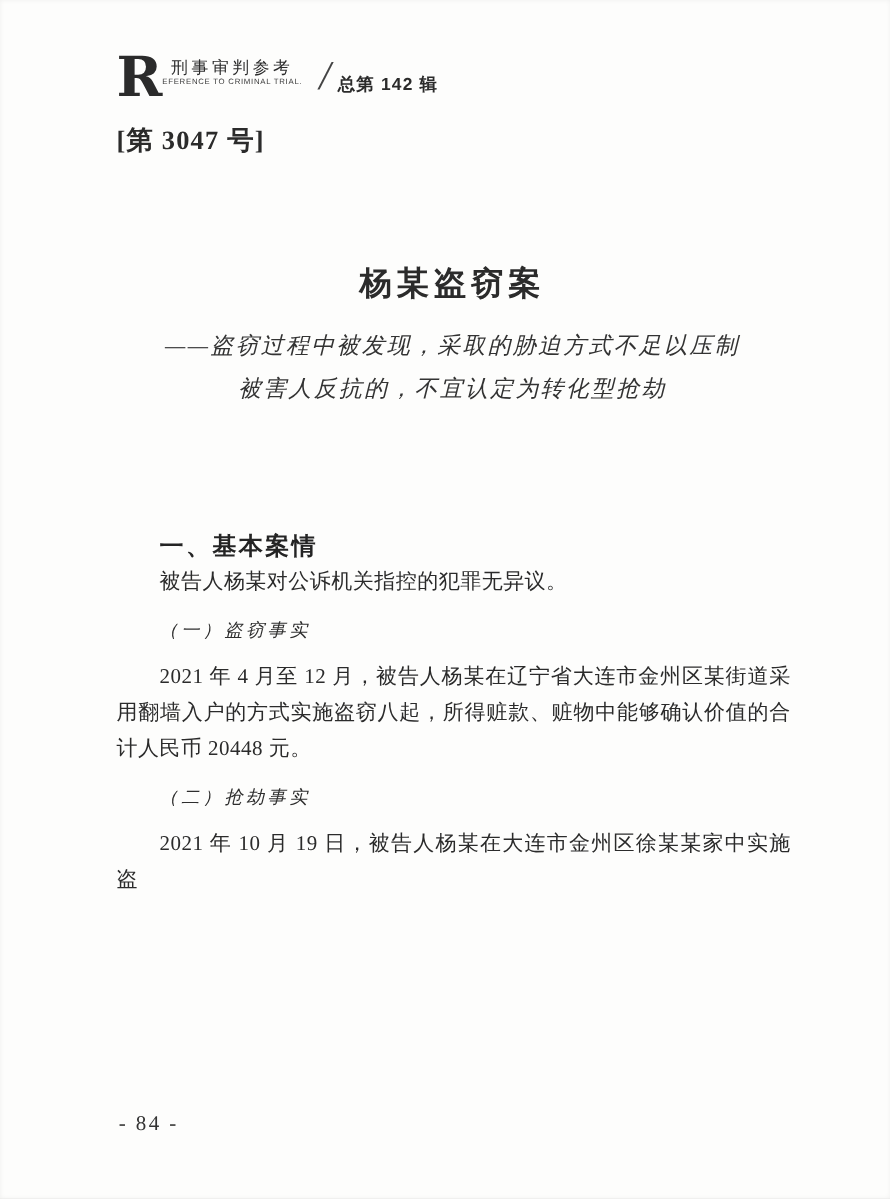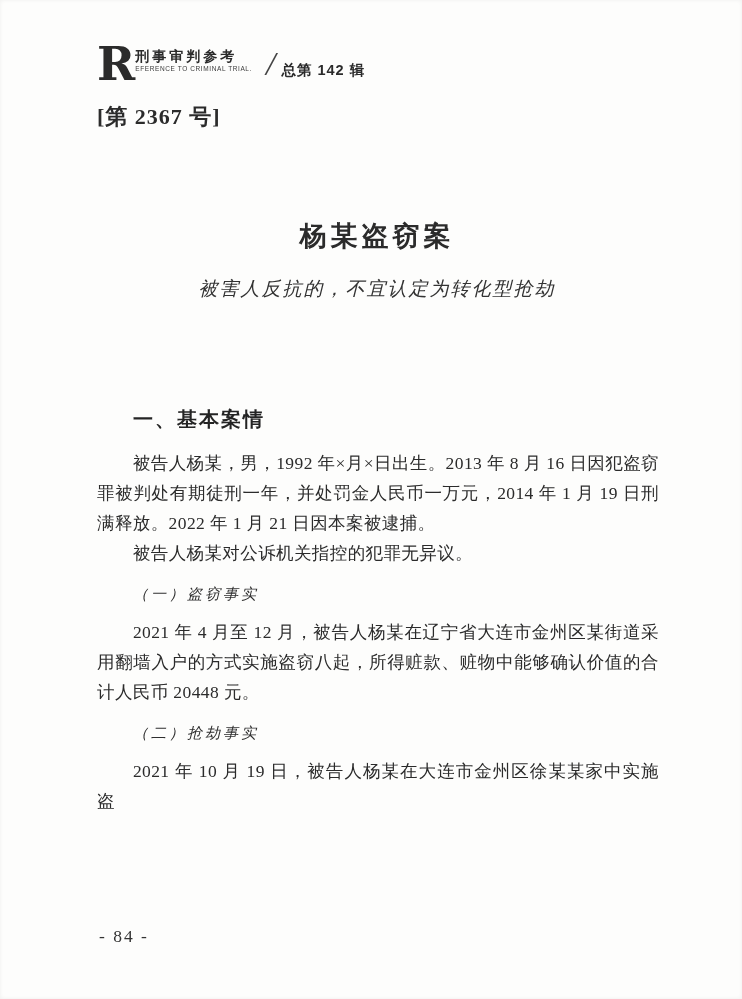--- a/index.html
+++ b/index.html
@@ -20,21 +20,21 @@
   .masthead { }
   .logo { display: flex; align-items: flex-start; height: 44px; }
   .logo-r {
     font-family: "DejaVu Serif", serif;
     font-size: 46px; line-height: 38px; font-weight: 600;
     letter-spacing: -1px;
   }
   .logo-stack { display: flex; flex-direction: column; margin-left: 1px; padding-top: 3px; }
   .logo-cn {
     font-family: "Liberation Sans", sans-serif;
-    font-weight: bold; font-size: 14px; letter-spacing: 3px; line-height: 16px;
+    font-weight: normal; font-size: 14px; letter-spacing: 3px; line-height: 16px; text-align: center;
   }
   .logo-en {
     font-family: "Liberation Sans", sans-serif;
     font-size: 6.5px; letter-spacing: 0.6px; line-height: 9px; color: #3a3a3a;
     white-space: nowrap;
   }
   .logo-slash {
     font-family: "Liberation Serif", serif;
     font-style: italic; font-size: 34px; line-height: 34px;
     margin: 2px 6px 0 14px; color: #444; font-weight: 300;
@@ -104,33 +104,33 @@
     <header class="masthead">
       <div class="logo">
         <span class="logo-r">R</span>
         <span class="logo-stack">
           <span class="logo-cn">刑事审判参考</span>
           <span class="logo-en">EFERENCE TO CRIMINAL TRIAL.</span>
         </span>
         <span class="logo-slash">/</span>
         <span class="logo-volume">总第 142 辑</span>
       </div>
-      <div class="case-number">[第 2367 号]</div>
+      <div class="case-number">[第 3047 号]</div>
     </header>
 
     <main>
       <h1 class="title">杨某盗窃案</h1>
 
       <div class="subtitle">
+        <div>——盗窃过程中被发现，采取的胁迫方式不足以压制</div>
         <div>被害人反抗的，不宜认定为转化型抢劫</div>
       </div>
 
       <h2 class="section-heading">一、基本案情</h2>
 
-      <p class="para first-after-heading">被告人杨某，男，1992 年×月×日出生。2013 年 8 月 16 日因犯盗窃罪被判处有期徒刑一年，并处罚金人民币一万元，2014 年 1 月 19 日刑满释放。2022 年 1 月 21 日因本案被逮捕。</p>
       <p class="para">被告人杨某对公诉机关指控的犯罪无异议。</p>
 
       <h3 class="sub-heading">（一）盗窃事实</h3>
       <p class="para">2021 年 4 月至 12 月，被告人杨某在辽宁省大连市金州区某街道采用翻墙入户的方式实施盗窃八起，所得赃款、赃物中能够确认价值的合计人民币 20448 元。</p>
 
       <h3 class="sub-heading">（二）抢劫事实</h3>
       <p class="para">2021 年 10 月 19 日，被告人杨某在大连市金州区徐某某家中实施盗</p>
     </main>
 
   </div>

